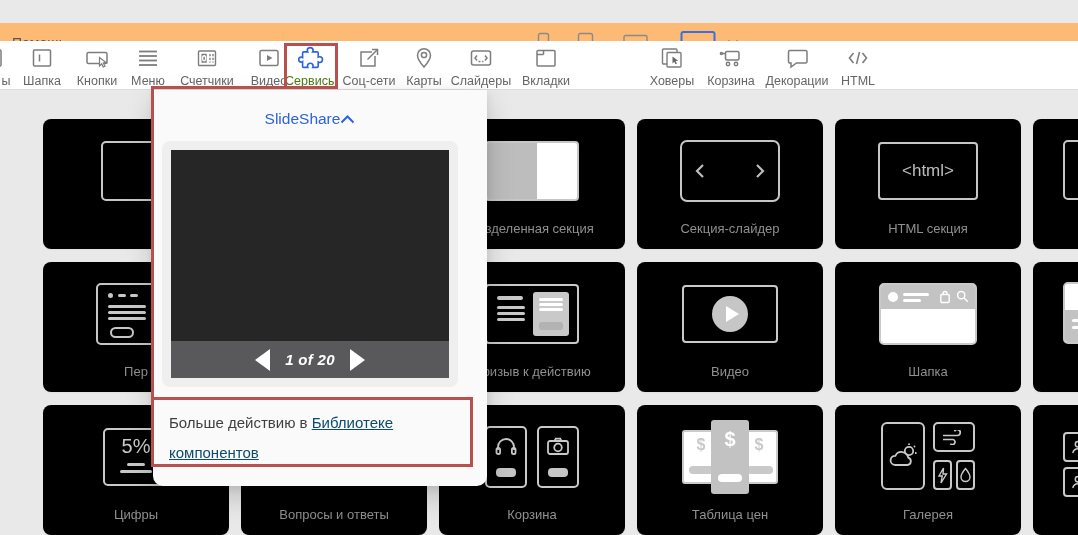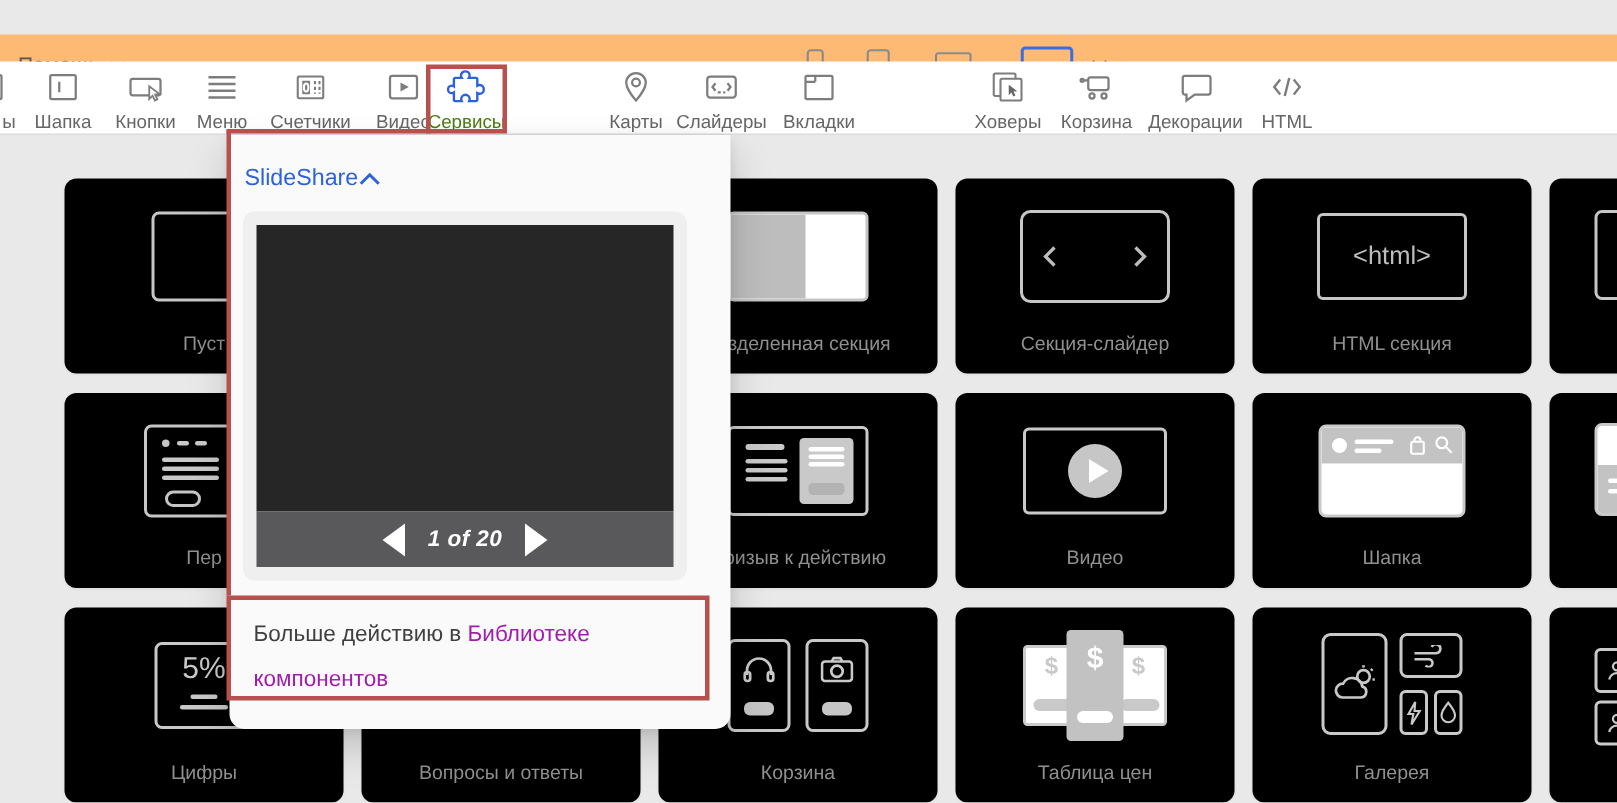--- a/index.html
+++ b/index.html
@@ -22,30 +22,30 @@
   .grid { position:absolute; left:43px; top:119px; display:grid; grid-template-columns:repeat(6,186px); grid-auto-rows:130px; gap:13px 12px; z-index:1; }
   .card { position:relative; background:#000000; border-radius:8px; box-shadow:0 1px 2px rgba(0,0,0,.04); cursor:pointer; }
   .cicon { position:absolute; left:0; top:20px; width:100%; height:64px; display:flex; align-items:center; justify-content:center; }
   .clabel { position:absolute; left:0; bottom:13px; width:100%; text-align:center; font-size:13px; color:#909090; white-space:nowrap; }
   .bar { background:#c9c9c9; border-radius:2px; position:absolute; }
   .wbar { background:#fff; border-radius:2px; position:absolute; }
 
   
   .panel { position:absolute; left:153px; top:90px; width:334px; height:396px; background:#fafafa; border-radius:0 0 10px 10px;
            box-shadow:0 12px 28px rgba(0,0,0,.18), 0 2px 8px rgba(0,0,0,.08); z-index:40; }
-  .phead { display:flex; justify-content:flex-start; align-items:center; padding:20px 30px 0 10px; }
+  .phead { display:flex; justify-content:center; align-items:center; padding:20px 30px 0 10px; }
   .slideshare { color:#2c63dd; font-size:15.5px; cursor:pointer; }
   .pframe { margin:13px 29px 0 9px; background:#efefef; border-radius:8px; padding:9px; }
   .pscreen { height:191px; background:#262626; }
   .pnav { height:37px; background:#59595b; display:flex; align-items:center; justify-content:center; gap:15px; }
   .tri-l { width:0; height:0; border-top:11px solid transparent; border-bottom:11px solid transparent; border-right:15px solid #fff; cursor:pointer; }
   .tri-r { width:0; height:0; border-top:11px solid transparent; border-bottom:11px solid transparent; border-left:15px solid #fff; cursor:pointer; }
   .pager { color:#fff; font-size:15px; font-style:italic; font-weight:bold; letter-spacing:.3px; }
   .pfooter { margin:21px 14px 0 16px; font-size:15px; line-height:30px; color:#3f3f3f; }
-  .pfooter a { color:#a21caf; cursor:pointer; }
+  .pfooter a { color:#0c4a6e; text-decoration:underline; cursor:pointer; }
 
   
   .ann { position:absolute; border:3px solid #b8504e; z-index:50; pointer-events:none; }
   .annline { position:absolute; background:#b8504e; z-index:50; pointer-events:none; }
 </style>
 </head>
 <body>
 
 <div class="topbar">
   <div class="help">
@@ -124,20 +124,28 @@
         <path d="M11 10 l5.5 3 -5.5 3 z" fill="#7d7d7d" stroke="none"></path>
       </svg>
     <span class="tlabel">Видео</span>
   </div>
   <div class="titem active" style="left:311px">
     <svg viewBox="0 0 26 26" fill="none" stroke="#2c63dd" stroke-width="1.6">
         <path d="M9.8 6.9 c-.3-.5-.5-1-.5-1.6 C9.3 3.6 10.7 2.6 12.2 2.6 s2.9 1 2.9 2.7 c0 .6-.2 1.1-.5 1.6 h4.6 a1 1 0 0 1 1 1 v4.2 c.5-.3 1-.4 1.6-.4 1.7 0 2.7 1.4 2.7 2.9 s-1 2.9-2.7 2.9 c-.6 0-1.1-.2-1.6-.5 v4.4 a1 1 0 0 1-1 1 h-4.4 c.2-.4.3-.9.3-1.4 a2.8 2.8 0 0 0-5.6 0 c0 .5.1 1 .3 1.4 H5.6 a1 1 0 0 1-1-1 v-4.7 c-.4.3-.9.4-1.4.4 -1.6 0-2.5-1.3-2.5-2.5 s.9-2.5 2.5-2.5 c.5 0 1 .1 1.4.4 V7.9 a1 1 0 0 1 1-1z"></path>
       </svg>
     <span class="tlabel">Сервисы</span>
   </div>
+  <div class="titem" style="left:369px">
+    <svg viewBox="0 0 26 26" fill="none" stroke="#7d7d7d" stroke-width="1.5">
+        <path d="M16 7 H5 v14 h14 V11"></path>
+        <line x1="11.5" y1="14.5" x2="21" y2="5"></line>
+        <polyline points="16,4.5 21.5,4.5 21.5,10"></polyline>
+      </svg>
+    <span class="tlabel">Соц-сети</span>
+  </div>
   <div class="titem" style="left:424px">
     <svg viewBox="0 0 26 26" fill="none" stroke="#7d7d7d" stroke-width="1.5">
         <path d="M13 22 C13 22 6.5 14.6 6.5 10.2 a6.5 6.5 0 0 1 13 0 C19.5 14.6 13 22 13 22z"></path>
         <circle cx="13" cy="10" r="2.6"></circle>
       </svg>
     <span class="tlabel">Карты</span>
   </div>
   <div class="titem" style="left:546px">
     <svg viewBox="0 0 26 26" fill="none" stroke="#7d7d7d" stroke-width="1.5">
         <rect x="4" y="5.5" width="18" height="15.5" rx="1"></rect>
@@ -188,21 +196,20 @@
     <span class="tlabel">HTML</span>
   </div>
 </div>
 
 <div class="grid">
 
   <div class="card">
     <div class="cicon">
         <div style="width:70px;height:60px;border:2px solid #c6c6c6;border-radius:5px"></div>
       </div>
-    <div class="clabel">Пуст</div>
   </div>
 
   <div class="card">
     <div class="clabel"></div>
   </div>
 
   <div class="card">
     <div class="cicon">
       <div style="width:94px;height:60px;border:2px solid #c6c6c6;border-radius:4px;background:#fff;overflow:hidden">
           <div style="width:55%;height:100%;background:#bdbdbd"></div>

